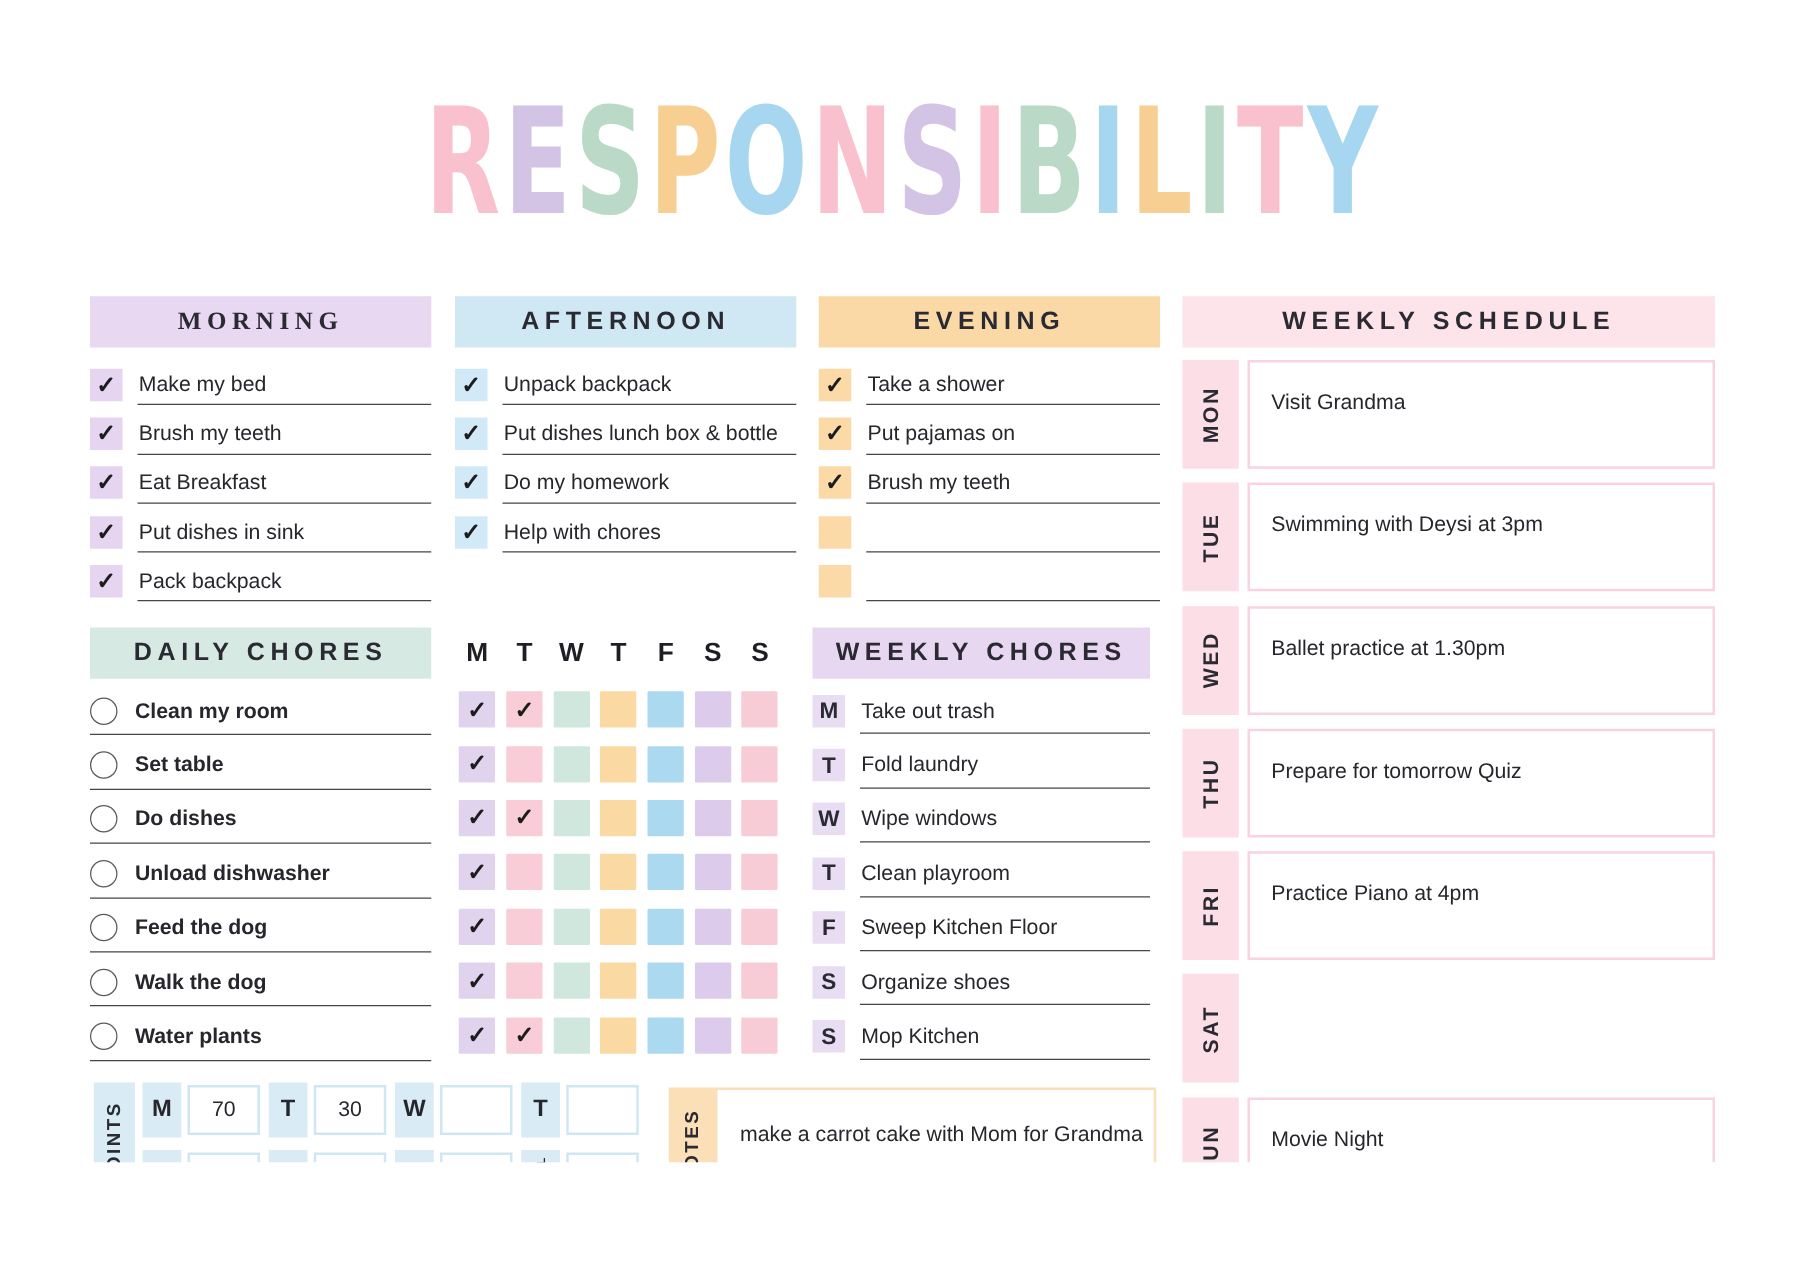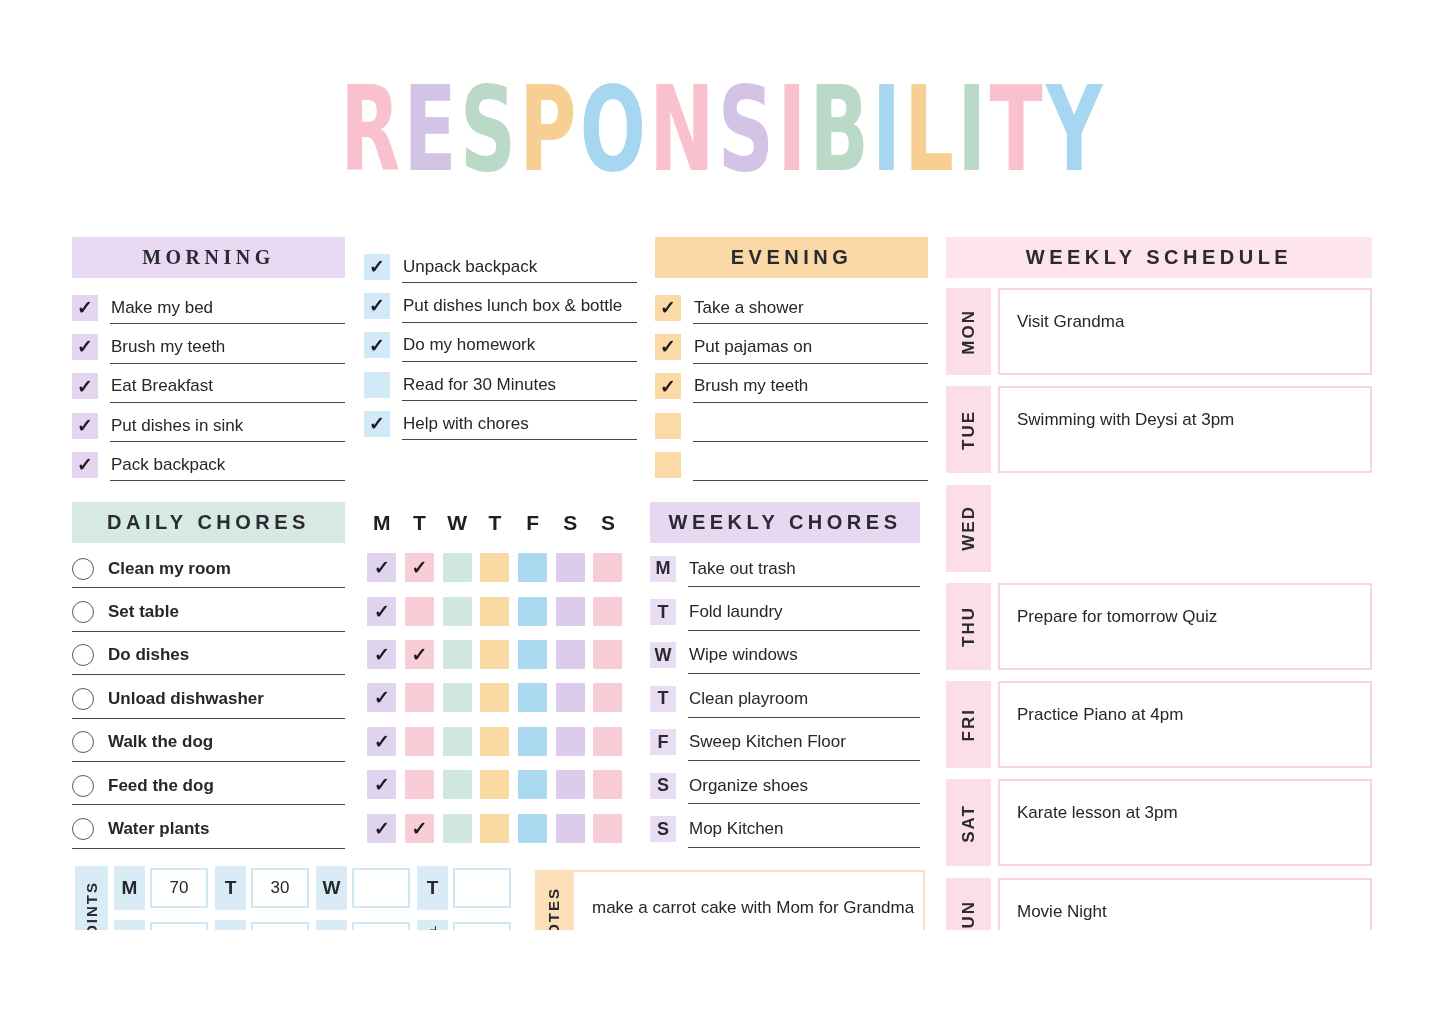--- a/index.html
+++ b/index.html
@@ -121,39 +121,35 @@
         </div>
         <div class="crow">
           <div class="cbox" style="background: rgb(230, 213, 240);">✓</div>
           <span class="rlabel">Pack backpack</span>
           <div class="uline"></div>
         </div>
       </div>
   </section>
 
   <section class="section" id="afternoon">
+    <div class="sec-h" style="background: rgb(207, 232, 243);">AFTERNOON</div>
     <div class="rows">
         <div class="crow">
           <div class="cbox" style="background: rgb(210, 234, 247);">✓</div>
           <span class="rlabel">Unpack backpack</span>
           <div class="uline"></div>
         </div>
         <div class="crow">
           <div class="cbox" style="background: rgb(210, 234, 247);">✓</div>
           <span class="rlabel">Put dishes lunch box &amp; bottle</span>
           <div class="uline"></div>
         </div>
         <div class="crow">
           <div class="cbox" style="background: rgb(210, 234, 247);">✓</div>
           <span class="rlabel">Do my homework</span>
-          <div class="uline"></div>
-        </div>
-        <div class="crow">
-          <div class="cbox" style="background: rgb(210, 234, 247);"></div>
-          <span class="rlabel">Read for 30 Minutes</span>
           <div class="uline"></div>
         </div>
         <div class="crow">
           <div class="cbox" style="background: rgb(210, 234, 247);">✓</div>
           <span class="rlabel">Help with chores</span>
           <div class="uline"></div>
         </div>
       </div>
   </section>
 
@@ -206,26 +202,26 @@
           <span class="rlabel">Do dishes</span>
           <div class="uline"></div>
         </div>
         <div class="drow">
           <div class="circ"></div>
           <span class="rlabel">Unload dishwasher</span>
           <div class="uline"></div>
         </div>
         <div class="drow">
           <div class="circ"></div>
+          <span class="rlabel">Feed the dog</span>
+          <div class="uline"></div>
+        </div>
+        <div class="drow">
+          <div class="circ"></div>
           <span class="rlabel">Walk the dog</span>
-          <div class="uline"></div>
-        </div>
-        <div class="drow">
-          <div class="circ"></div>
-          <span class="rlabel">Feed the dog</span>
           <div class="uline"></div>
         </div>
         <div class="drow">
           <div class="circ"></div>
           <span class="rlabel">Water plants</span>
           <div class="uline"></div>
         </div>
       </div>
   </section>
 
@@ -457,38 +453,38 @@
         <div class="srow">
           <div class="schip" style="background: rgb(252, 222, 230);">
             <span class="vtext">TUE</span>
           </div>
           <div class="sbox" style="border-color: rgb(249, 211, 221);">Swimming with Deysi at 3pm</div>
         </div>
         <div class="srow">
           <div class="schip" style="background: rgb(252, 222, 230);">
             <span class="vtext">WED</span>
           </div>
+          <div class="sbox" style="border-color: rgb(249, 211, 221);">Ballet practice at 1.30pm</div>
         </div>
         <div class="srow">
           <div class="schip" style="background: rgb(252, 222, 230);">
             <span class="vtext">THU</span>
           </div>
           <div class="sbox" style="border-color: rgb(249, 211, 221);">Prepare for tomorrow Quiz</div>
         </div>
         <div class="srow">
           <div class="schip" style="background: rgb(252, 222, 230);">
             <span class="vtext">FRI</span>
           </div>
           <div class="sbox" style="border-color: rgb(249, 211, 221);">Practice Piano at 4pm</div>
         </div>
         <div class="srow">
           <div class="schip" style="background: rgb(252, 222, 230);">
             <span class="vtext">SAT</span>
           </div>
-          <div class="sbox" style="border-color: rgb(249, 211, 221);">Karate lesson at 3pm</div>
         </div>
         <div class="srow">
           <div class="schip" style="background: rgb(252, 222, 230);">
             <span class="vtext">SUN</span>
           </div>
           <div class="sbox" style="border-color: rgb(249, 211, 221);">Movie Night</div>
         </div>
       </div>
   </section>
 

